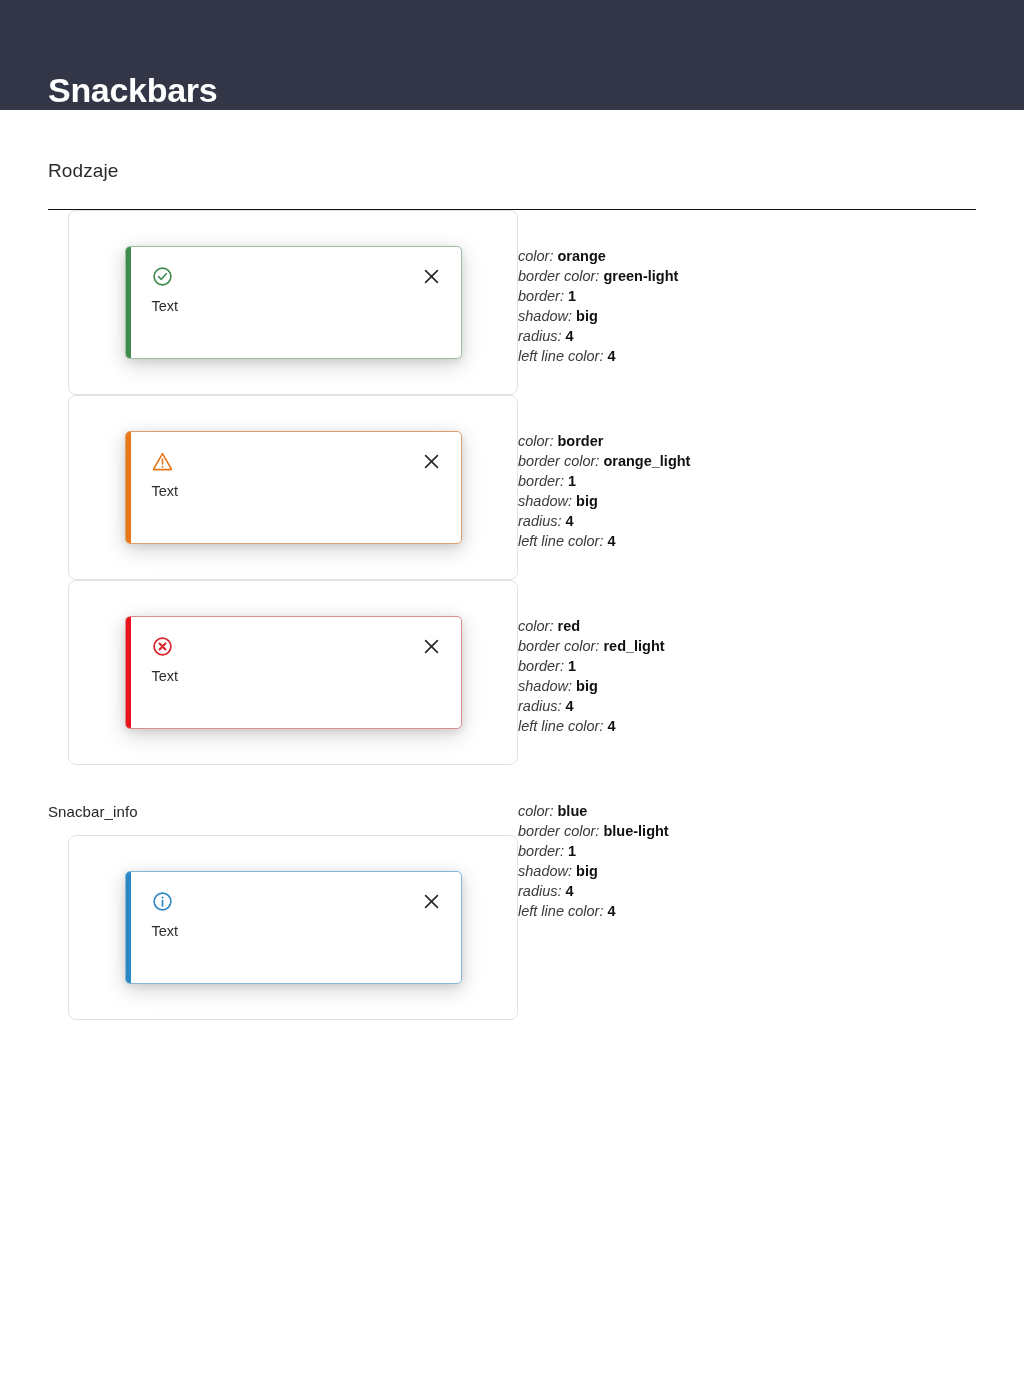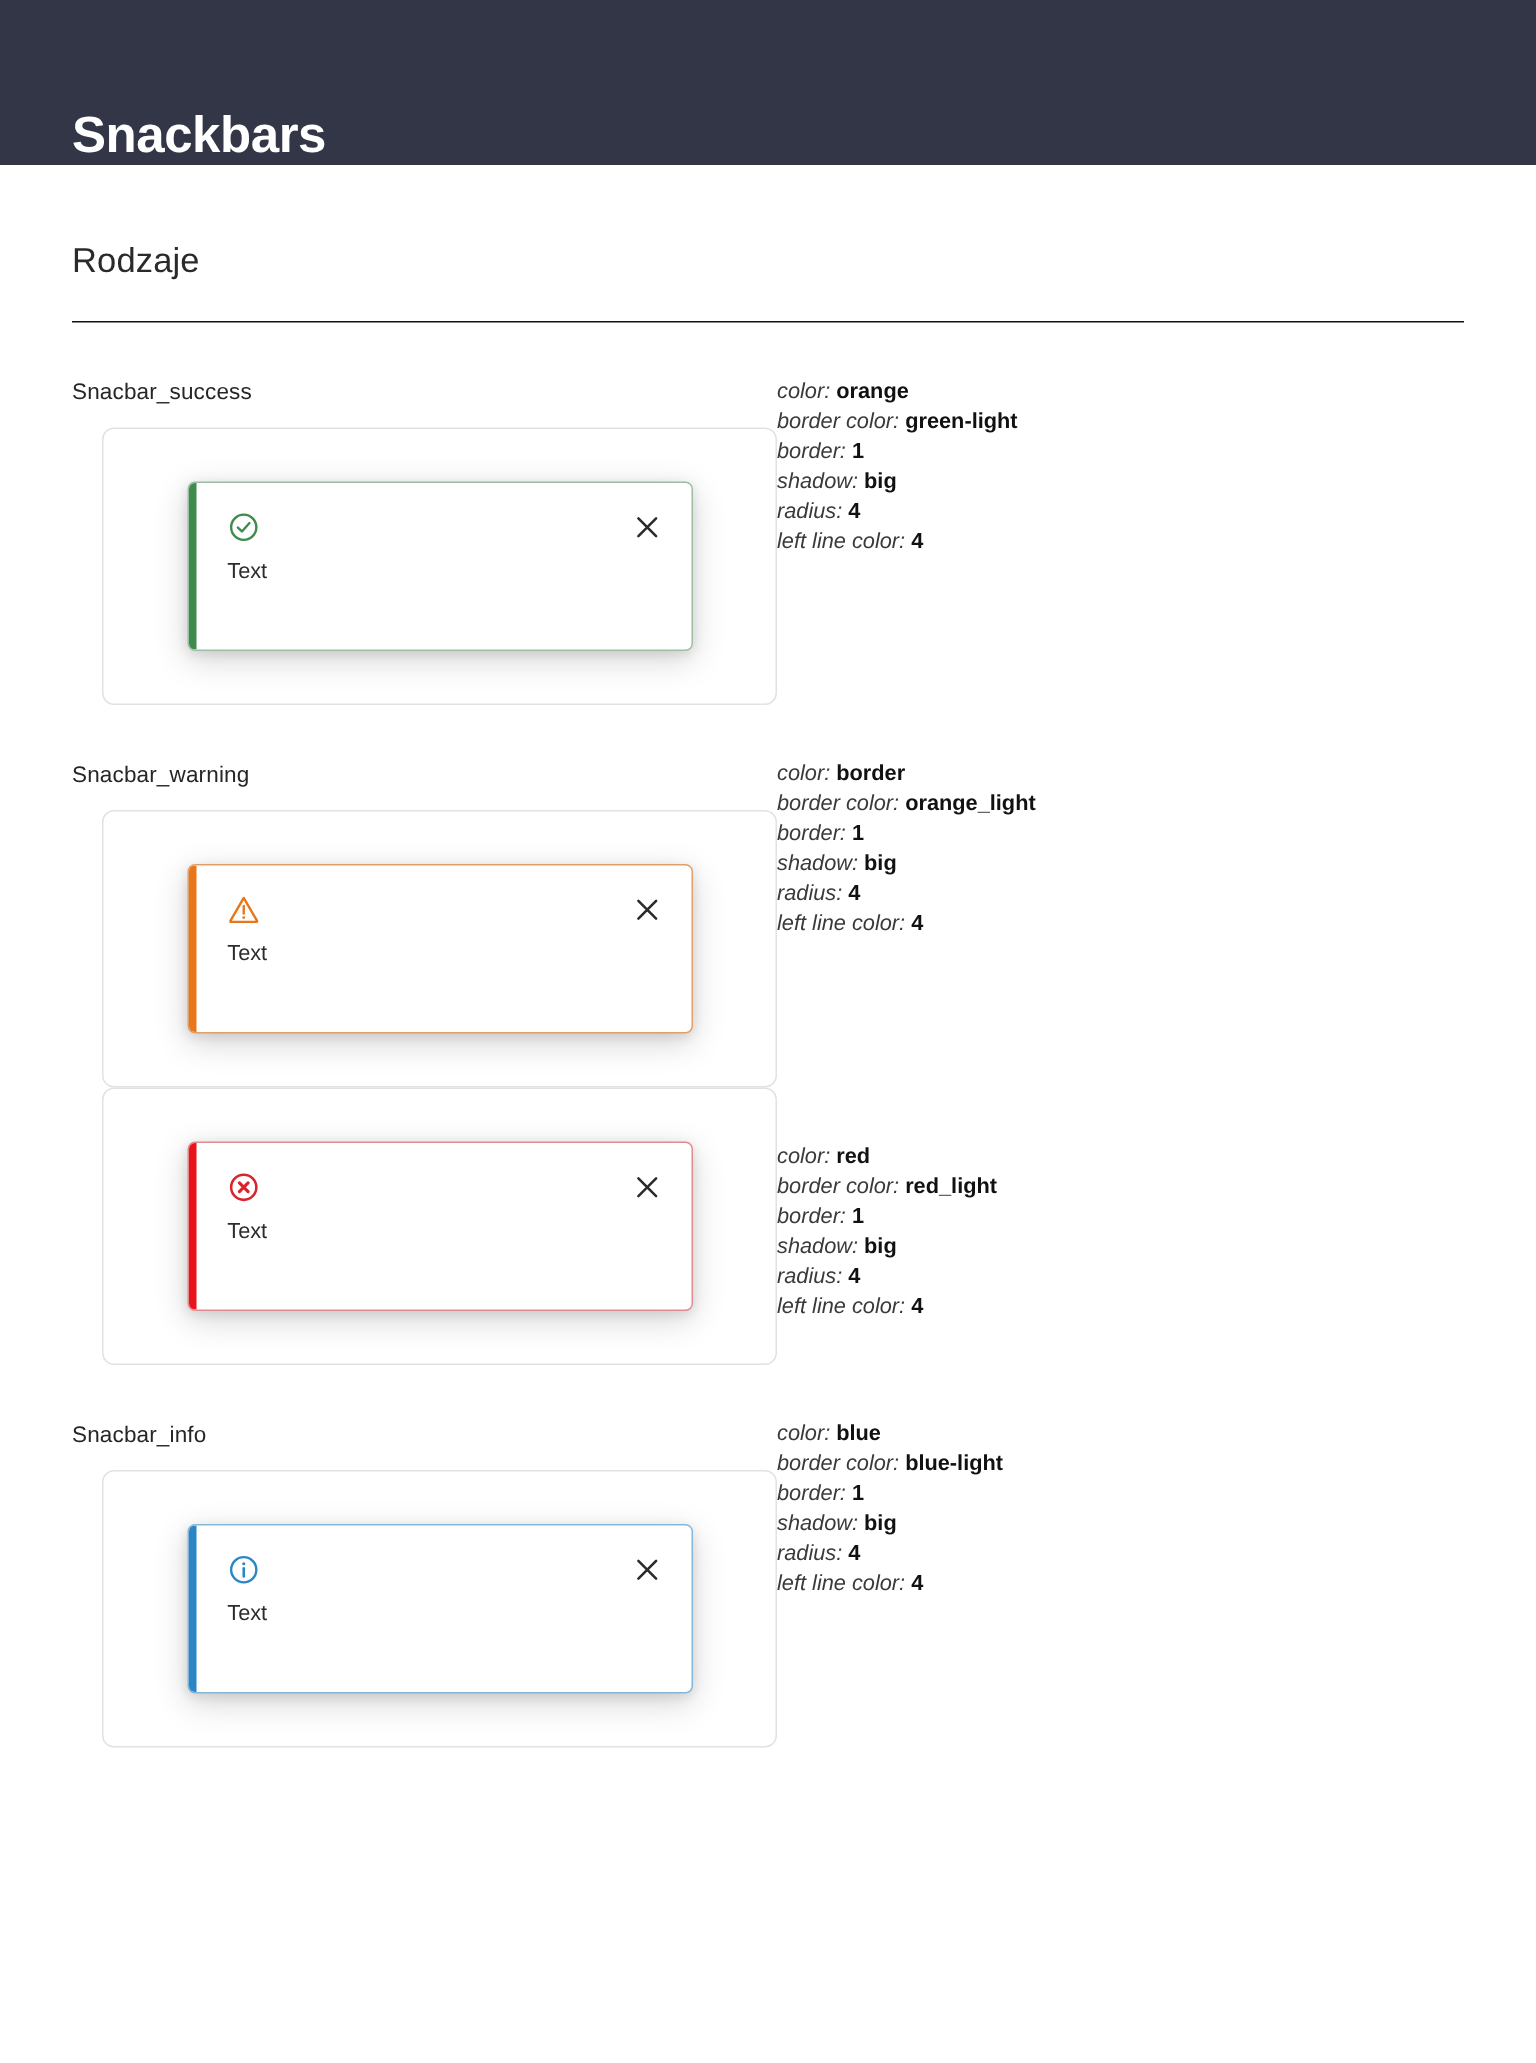--- a/index.html
+++ b/index.html
@@ -29,21 +29,21 @@
     font-size: 34px;
     font-weight: bold;
     letter-spacing: -0.3px;
   }
 
   
   .page {
     padding: 0 48px;
   }
   .section-heading {
-    font-size: 23px;
+    font-size: 19px;
     color: #2a2a2a;
     font-weight: normal;
     margin: 0;
     padding-top: 50px;
     letter-spacing: 0.1px;
   }
   .rule {
     border: 0;
     border-top: 1.5px solid #111111;
     margin: 27px 0 0 0;
@@ -147,21 +147,20 @@
 </div>
 
 <div class="page">
 
   <h2 class="section-heading">Rodzaje</h2>
   <hr class="rule">
 
   <div id="variant-list">
   <div class="variant">
     <div class="variant-left">
-      <div class="variant-label">Snacbar_success</div>
       <div class="demo-card">
         <div class="snackbar" style="--accent: #3f8a4d; --bd: #9cbfa3;">
           <div class="accent"></div>
           <div class="sb-top">
             <span class="icon-slot">
                   <svg viewBox="0 0 21 21" width="21" height="21" class="status-icon">
                     <circle cx="10.5" cy="10.5" r="8.4" fill="none" stroke="#3f8a4d" stroke-width="1.6"></circle>
                     <path d="M6.6 10.7 L9.3 13.3 L14.3 7.7" fill="none" stroke="#3f8a4d" stroke-width="1.6" stroke-linecap="round" stroke-linejoin="round"></path>
                   </svg>
                 </span>
@@ -199,21 +198,20 @@
       </div>
       <div class="prop-row">
         <span class="prop-key">left line color: </span>
         <span class="prop-val">4</span>
       </div>
     </div>
   </div>
 
   <div class="variant">
     <div class="variant-left">
-      <div class="variant-label">Snacbar_warning</div>
       <div class="demo-card">
         <div class="snackbar" style="--accent: #e8761a; --bd: #e0a06a;">
           <div class="accent"></div>
           <div class="sb-top">
             <span class="icon-slot">
                   <svg viewBox="0 0 21 21" width="21" height="21" class="status-icon">
                     <path d="M10.5 2.6 L19.3 17.8 Q19.7 18.6 18.8 18.6 L2.2 18.6 Q1.3 18.6 1.7 17.8 Z" fill="none" stroke="#e8761a" stroke-width="1.6" stroke-linejoin="round"></path>
                     <path d="M10.5 8.0 L10.5 13.0" stroke="#e8761a" stroke-width="1.6" stroke-linecap="round"></path>
                     <circle cx="10.5" cy="15.7" r="0.95" fill="#e8761a"></circle>
                   </svg>

